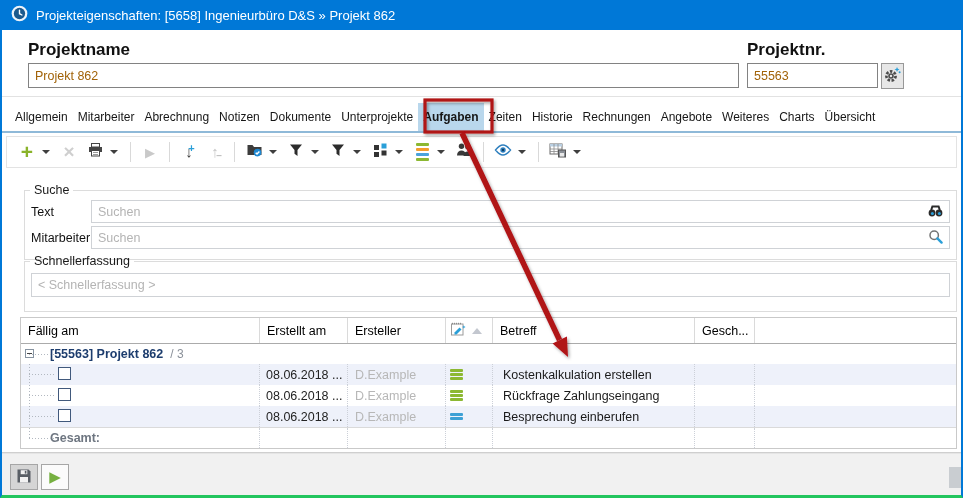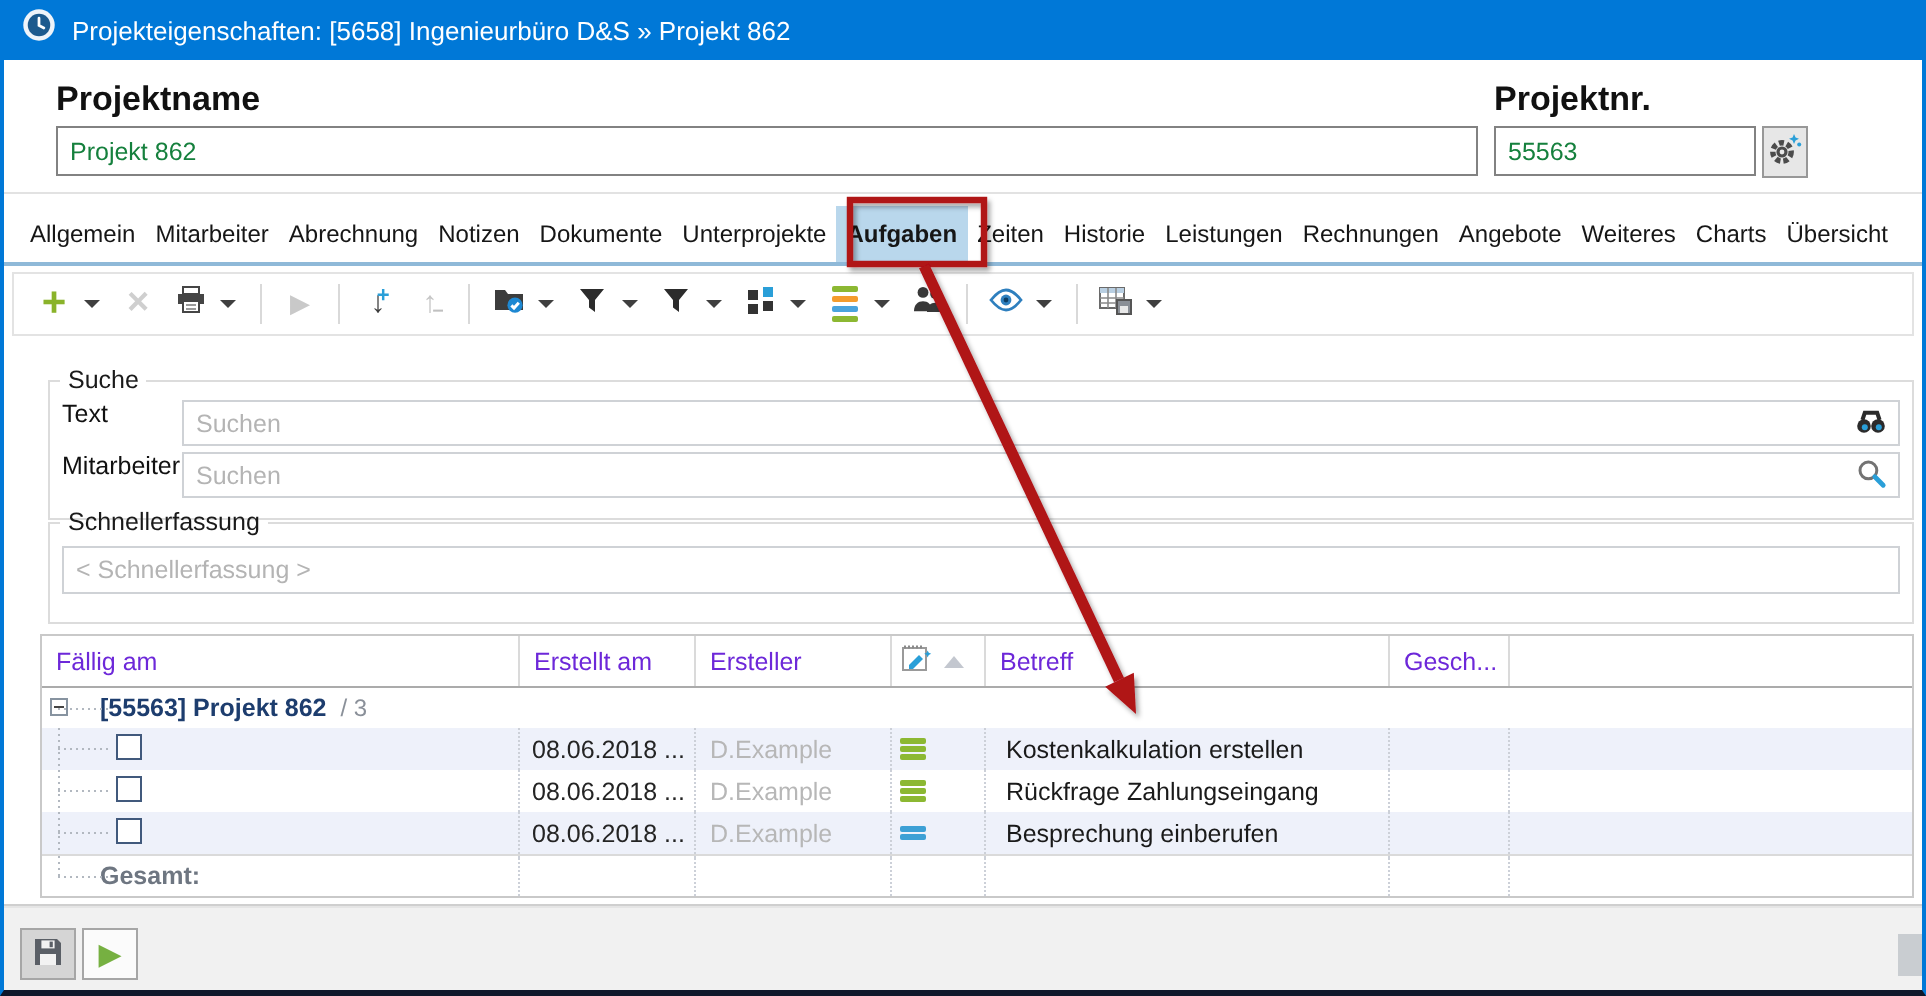--- a/index.html
+++ b/index.html
@@ -1,37 +1,37 @@
 <!DOCTYPE html>
 <html><head>
 <meta charset="utf-8">
 <style>
   * { margin:0; padding:0; box-sizing:border-box; }
   html,body { background:#e8e8e8; }
   body { font-family:"Liberation Sans", sans-serif; }
 
   .window{
     position:relative; width:963px; height:498px; background:#fff;
-    border-left:2px solid #0078d7; border-right:2px solid #0078d7; border-bottom:3px solid #0f172a;
+    border-left:2px solid #0078d7; border-right:2px solid #0078d7; border-bottom:3px solid #22c55e;
     overflow:hidden;
   }
   
   .titlebar{
     position:absolute; top:0; left:0; right:0; height:30px; background:#0078d7;
     display:flex; align-items:center; padding-left:9px; gap:8px;
   }
   .titlebar .title{ color:#fff; font-size:13px; }
 
   
   .content{ position:absolute; top:30px; left:0; right:0; bottom:0; background:#fff; }
 
   
   .field-label{ font-weight:bold; font-size:17px; color:#111; display:block; margin-bottom:3px;}
   .txt{ height:25px; border:1px solid #828282; font-family:"Liberation Sans",sans-serif;
-        font-size:12.5px; padding:0 6px; color:#15803d; background:#fff; outline:none; width:100%;}
+        font-size:12.5px; padding:0 6px; color:#a16207; background:#fff; outline:none; width:100%;}
   .txt::placeholder{ color:#b4b4b4; }
   .form-row{ position:absolute; top:10px; left:26px; right:26px; display:flex; }
   .fld-name{ width:711px; }
   .fld-nr{ margin-left:8px; width:157px; }
   .nr-wrap{ display:flex; gap:3px; }
   .gear-btn{ width:28px; height:26px; background:#e7e7e7; border:1px solid #989898;
              display:flex; align-items:center; justify-content:center; cursor:pointer; }
   .hsep{ position:absolute; top:66px; left:0; right:0; height:1px; background:#e2e2e2; }
 
   
@@ -59,37 +59,37 @@
   .g-up::before{ content:"↑"; color:#c6c6c6; font-weight:bold; font-size:15px; }
   .g-up::after{ content:"–"; color:#c0c0c0; font-weight:bold; font-size:10px; position:absolute; bottom:0; right:-3px;}
   .bars{ display:flex; flex-direction:column; gap:2px; }
   .bars i{ display:block; width:13px; height:3px; border-radius:1px; }
 
   
   fieldset.gbox{ position:absolute; left:22px; right:4px; border:1px solid #dcdcdc; }
   fieldset.gbox legend{ font-size:12.5px; color:#1a1a1a; margin-left:5px; padding:0 4px; }
   .gbox-suche{ top:153px; height:77px; }
   .gbox-schnell{ top:224px; height:58px; }
-  .frow{ display:flex; align-items:flex-start; padding:0 6px; margin-top:3px; }
+  .frow{ display:flex; align-items:center; padding:0 6px; margin-top:3px; }
   .frow label{ width:60px; font-size:12.5px; color:#111; }
   .iwrap{ position:relative; flex:1; }
   .iwrap .txt{ height:23px; border:1px solid #cfd2d6; padding-right:26px; }
   .iwrap .field-icon{ position:absolute; right:6px; top:3px; }
   .schnell-input{ margin:5px 6px 0 6px; }
   .schnell-input .txt{ height:24px; border:1px solid #cfd2d6; }
 
   
   .grid{ position:absolute; top:287px; left:18px; right:4px; border:1px solid #c9c9c9; background:#fff; font-size:12.5px;}
   .grow{ display:flex; position:relative; }
   .gc{ flex:0 0 auto; position:relative; overflow:hidden; white-space:nowrap; }
   .c1{ width:239px; } .c2{ width:88px; } .c3{ width:98px;text-align:right; } .c4{ width:47px; }
   .c5{ width:202px; } .c6{ width:60px; } .c7{ flex:1 1 auto; }
   .ghead{ height:26px; border-bottom:1px solid #ababab; align-items:center; }
   .ghead .gc{ height:100%; display:flex; align-items:center; border-right:1px solid #dadada;
-              color:#6d28d9; padding-left:7px; cursor:pointer; }
+              color:#000000; padding-left:7px; cursor:pointer; }
   .ghead .c7{ border-right:none; }
   .ghead .c4{ padding-left:4px; gap:6px; }
   .sort-asc{ width:0; height:0; border-left:5px solid transparent; border-right:5px solid transparent;
              border-bottom:6px solid #c3c7cf; }
   .gbody .gc{ border-right:1px dotted #ccd0d8; height:100%; display:flex; align-items:center; }
   .gbody .c7{ border-right:none; }
   .grow.stripe{ background:#eef1fa; }
   .grow.r-group{ height:20px; } .grow.r-task{ height:21px; } .grow.r-foot{ height:21px; border-top:1px solid #dadada; }
   .expander{ position:absolute; left:4px; top:5px; width:9px; height:9px; background:#fff;
              border:1px solid #8793a0; cursor:pointer; }
@@ -168,21 +168,20 @@
     <div class="tabs">
       <span class="tab">Allgemein</span>
       <span class="tab">Mitarbeiter</span>
       <span class="tab">Abrechnung</span>
       <span class="tab">Notizen</span>
       <span class="tab">Dokumente</span>
       <span class="tab">Unterprojekte</span>
       <span class="tab sel">Aufgaben</span>
       <span class="tab">Zeiten</span>
       <span class="tab">Historie</span>
-      <span class="tab">Leistungen</span>
       <span class="tab">Rechnungen</span>
       <span class="tab">Angebote</span>
       <span class="tab">Weiteres</span>
       <span class="tab">Charts</span>
       <span class="tab">Übersicht</span>
     </div>
 
     <div class="toolbar">
       <span class="tbtn">
           <span class="g-plus"></span>

